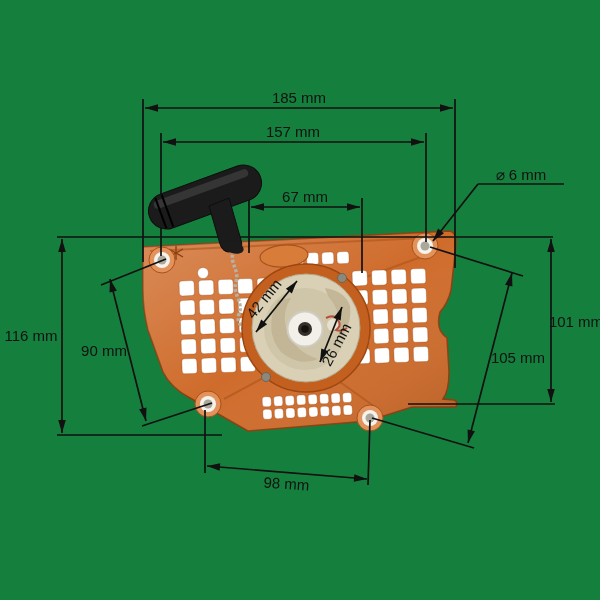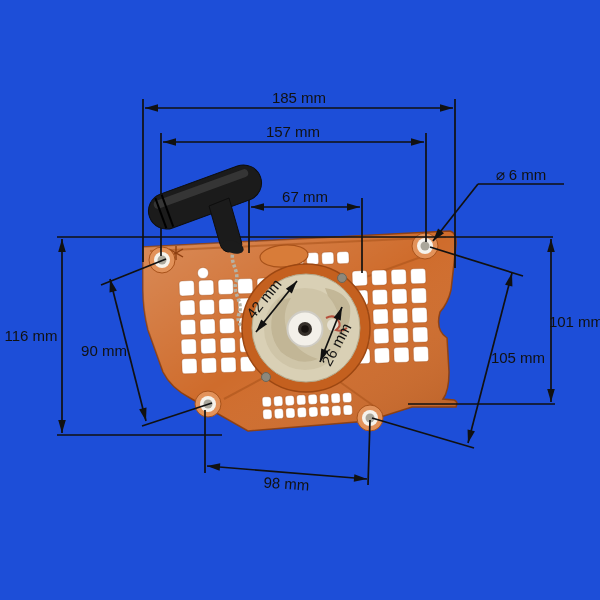--- a/index.html
+++ b/index.html
@@ -1,16 +1,16 @@
 <!DOCTYPE html>
 <html><head>
 <meta charset="utf-8">
 <style>
   html,body{margin:0;padding:0;background:#fff;}
-  .stage{width:600px;height:600px;position:relative;background:#1d4ed8;overflow:hidden;}
+  .stage{width:600px;height:600px;position:relative;background:#15803d;overflow:hidden;}
   svg{display:block;}
   .dim-label{font-family:"Liberation Sans","DejaVu Sans",sans-serif;font-size:15px;fill:#111;stroke:none;}
   .e{stroke-width:1.7;fill:none;}
   .d{stroke-width:1.7;fill:none;}
   .vent rect{fill:#ffffff;stroke:rgba(146,60,8,0.30);stroke-width:1;}
   .rib{stroke:#a8521a;stroke-width:2;opacity:.55;fill:none;}
 </style>
 </head>
 <body>
 

